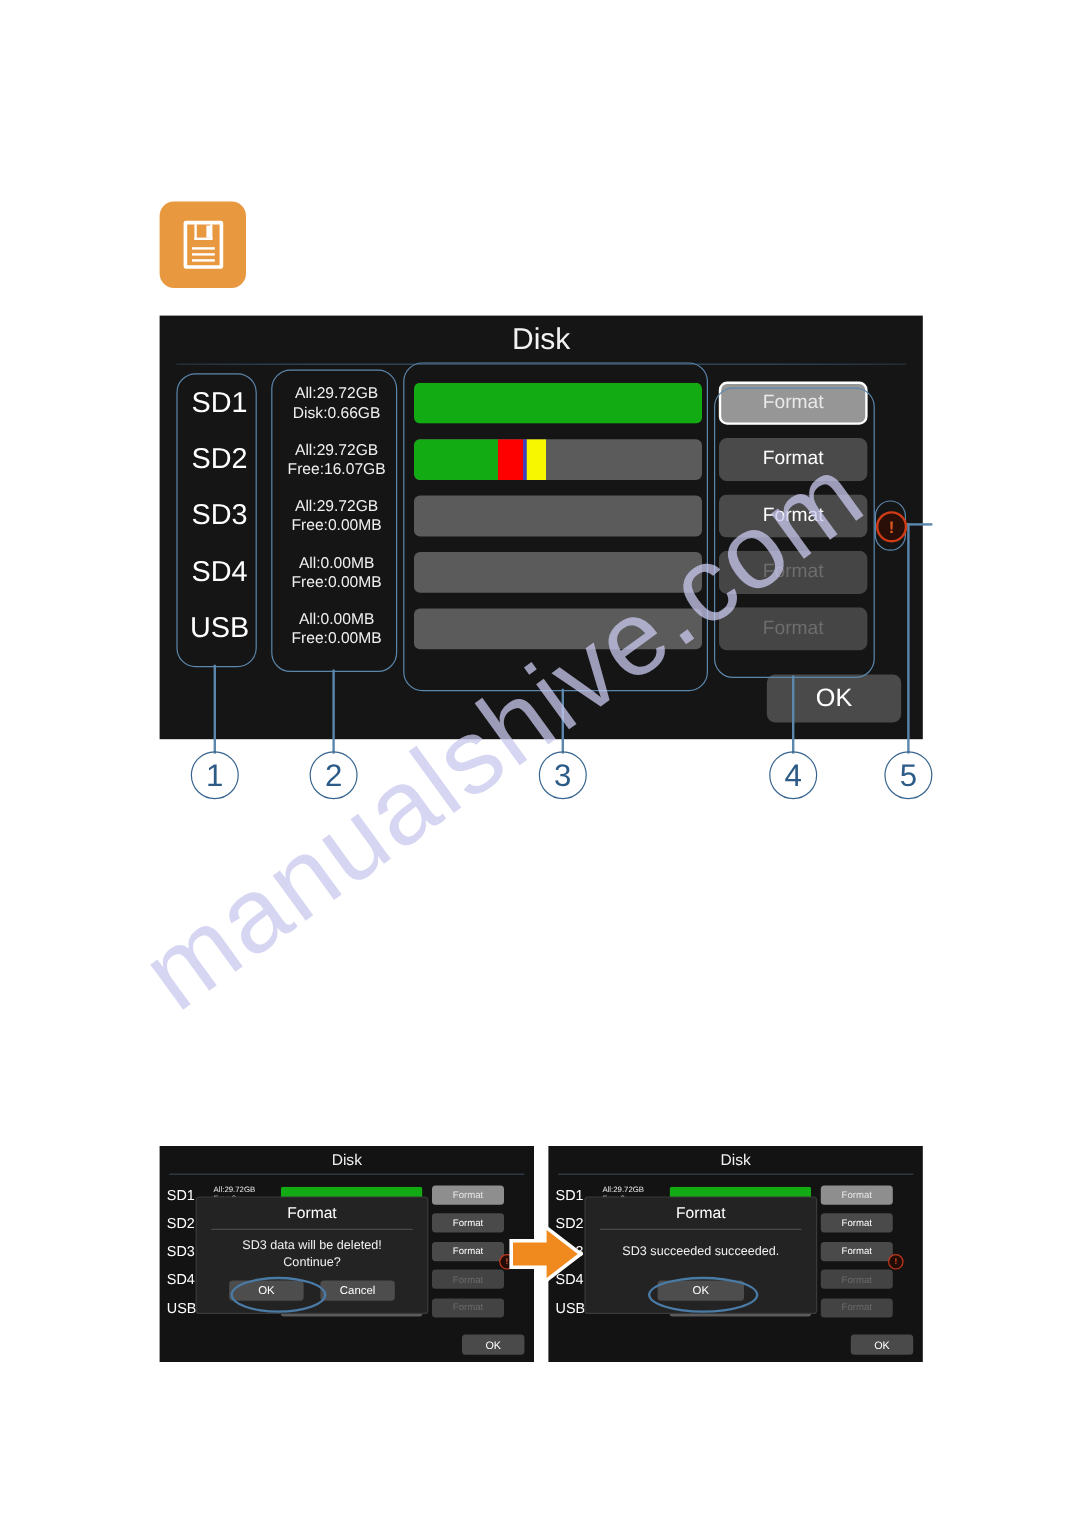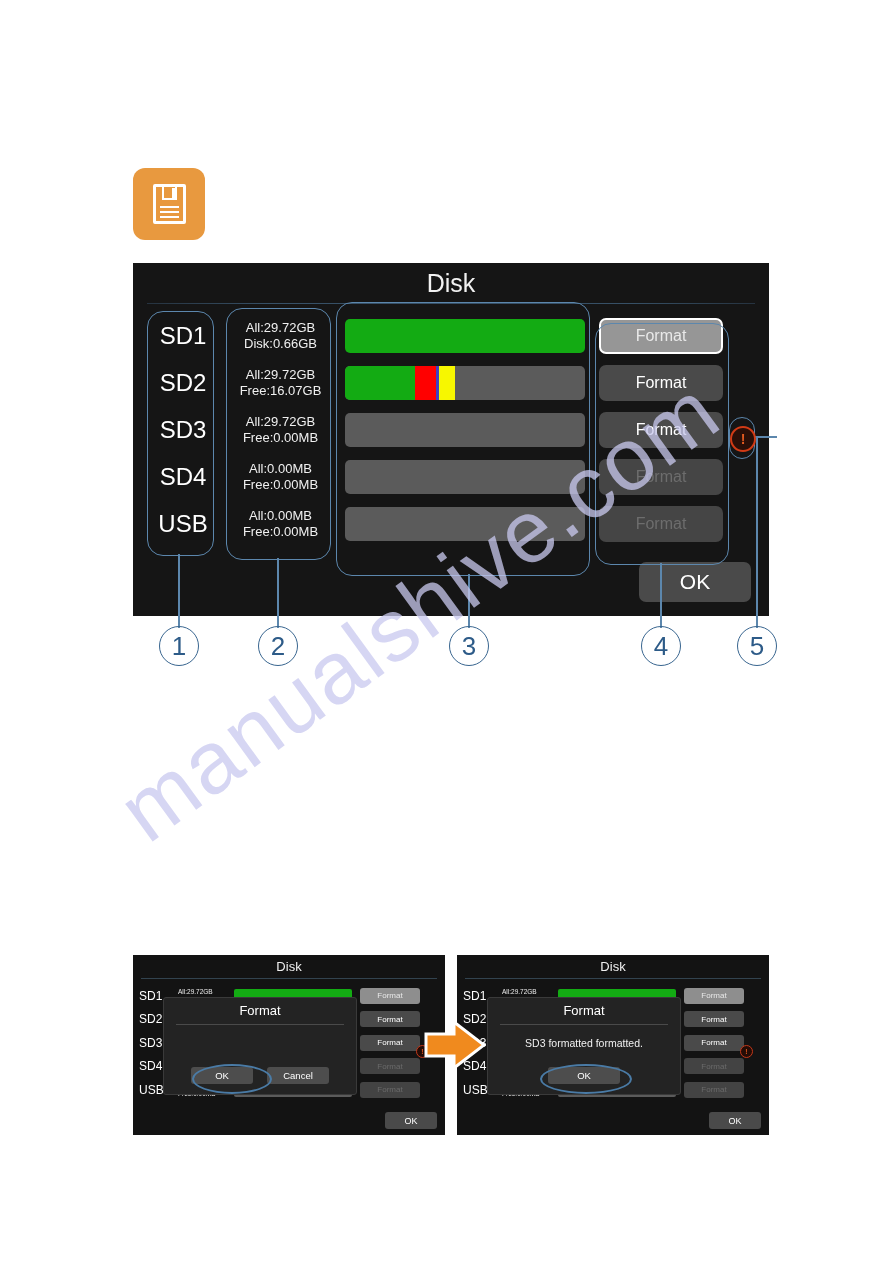--- a/index.html
+++ b/index.html
@@ -610,20 +610,22 @@
           <div class="mini-action disabled">Format</div>
         </div>
       </div>
     <div class="mini-ok">OK</div>
     <div class="mini-warn" style="left:283px;top:90px;">
       <span class="bang">!</span>
     </div>
     <div class="modal">
       <div class="modal-title">Format</div>
       <div class="modal-divider"></div>
+      <div class="modal-msg">SD3 data will be deleted!
+Continue?</div>
       <div class="modal-btns">
         <div class="modal-btn">OK</div>
         <div class="modal-btn">Cancel</div>
       </div>
       <div class="ellipse-hl" style="left:28px;top:66px;width:76px;height:26px;"></div>
     </div>
   </div>
 
   <div class="mini-panel right">
     <div class="mini-title">Disk</div>
@@ -677,21 +679,21 @@
           <div class="mini-action disabled">Format</div>
         </div>
       </div>
     <div class="mini-ok">OK</div>
     <div class="mini-warn" style="left:283px;top:90px;">
       <span class="bang">!</span>
     </div>
     <div class="modal">
       <div class="modal-title">Format</div>
       <div class="modal-divider"></div>
-      <div class="modal-msg" style="top:38px;">SD3 formatted formatted.</div>
+      <div class="modal-msg" style="top:38px;">SD3 succeeded succeeded.</div>
       <div class="modal-btns">
         <div class="modal-btn" style="width:72px;">OK</div>
       </div>
       <div class="ellipse-hl" style="left:52px;top:66px;width:88px;height:26px;"></div>
     </div>
   </div>
 </div>
 
 <div class="flow-arrow">
   <svg width="62" height="52" viewBox="0 0 62 52">

